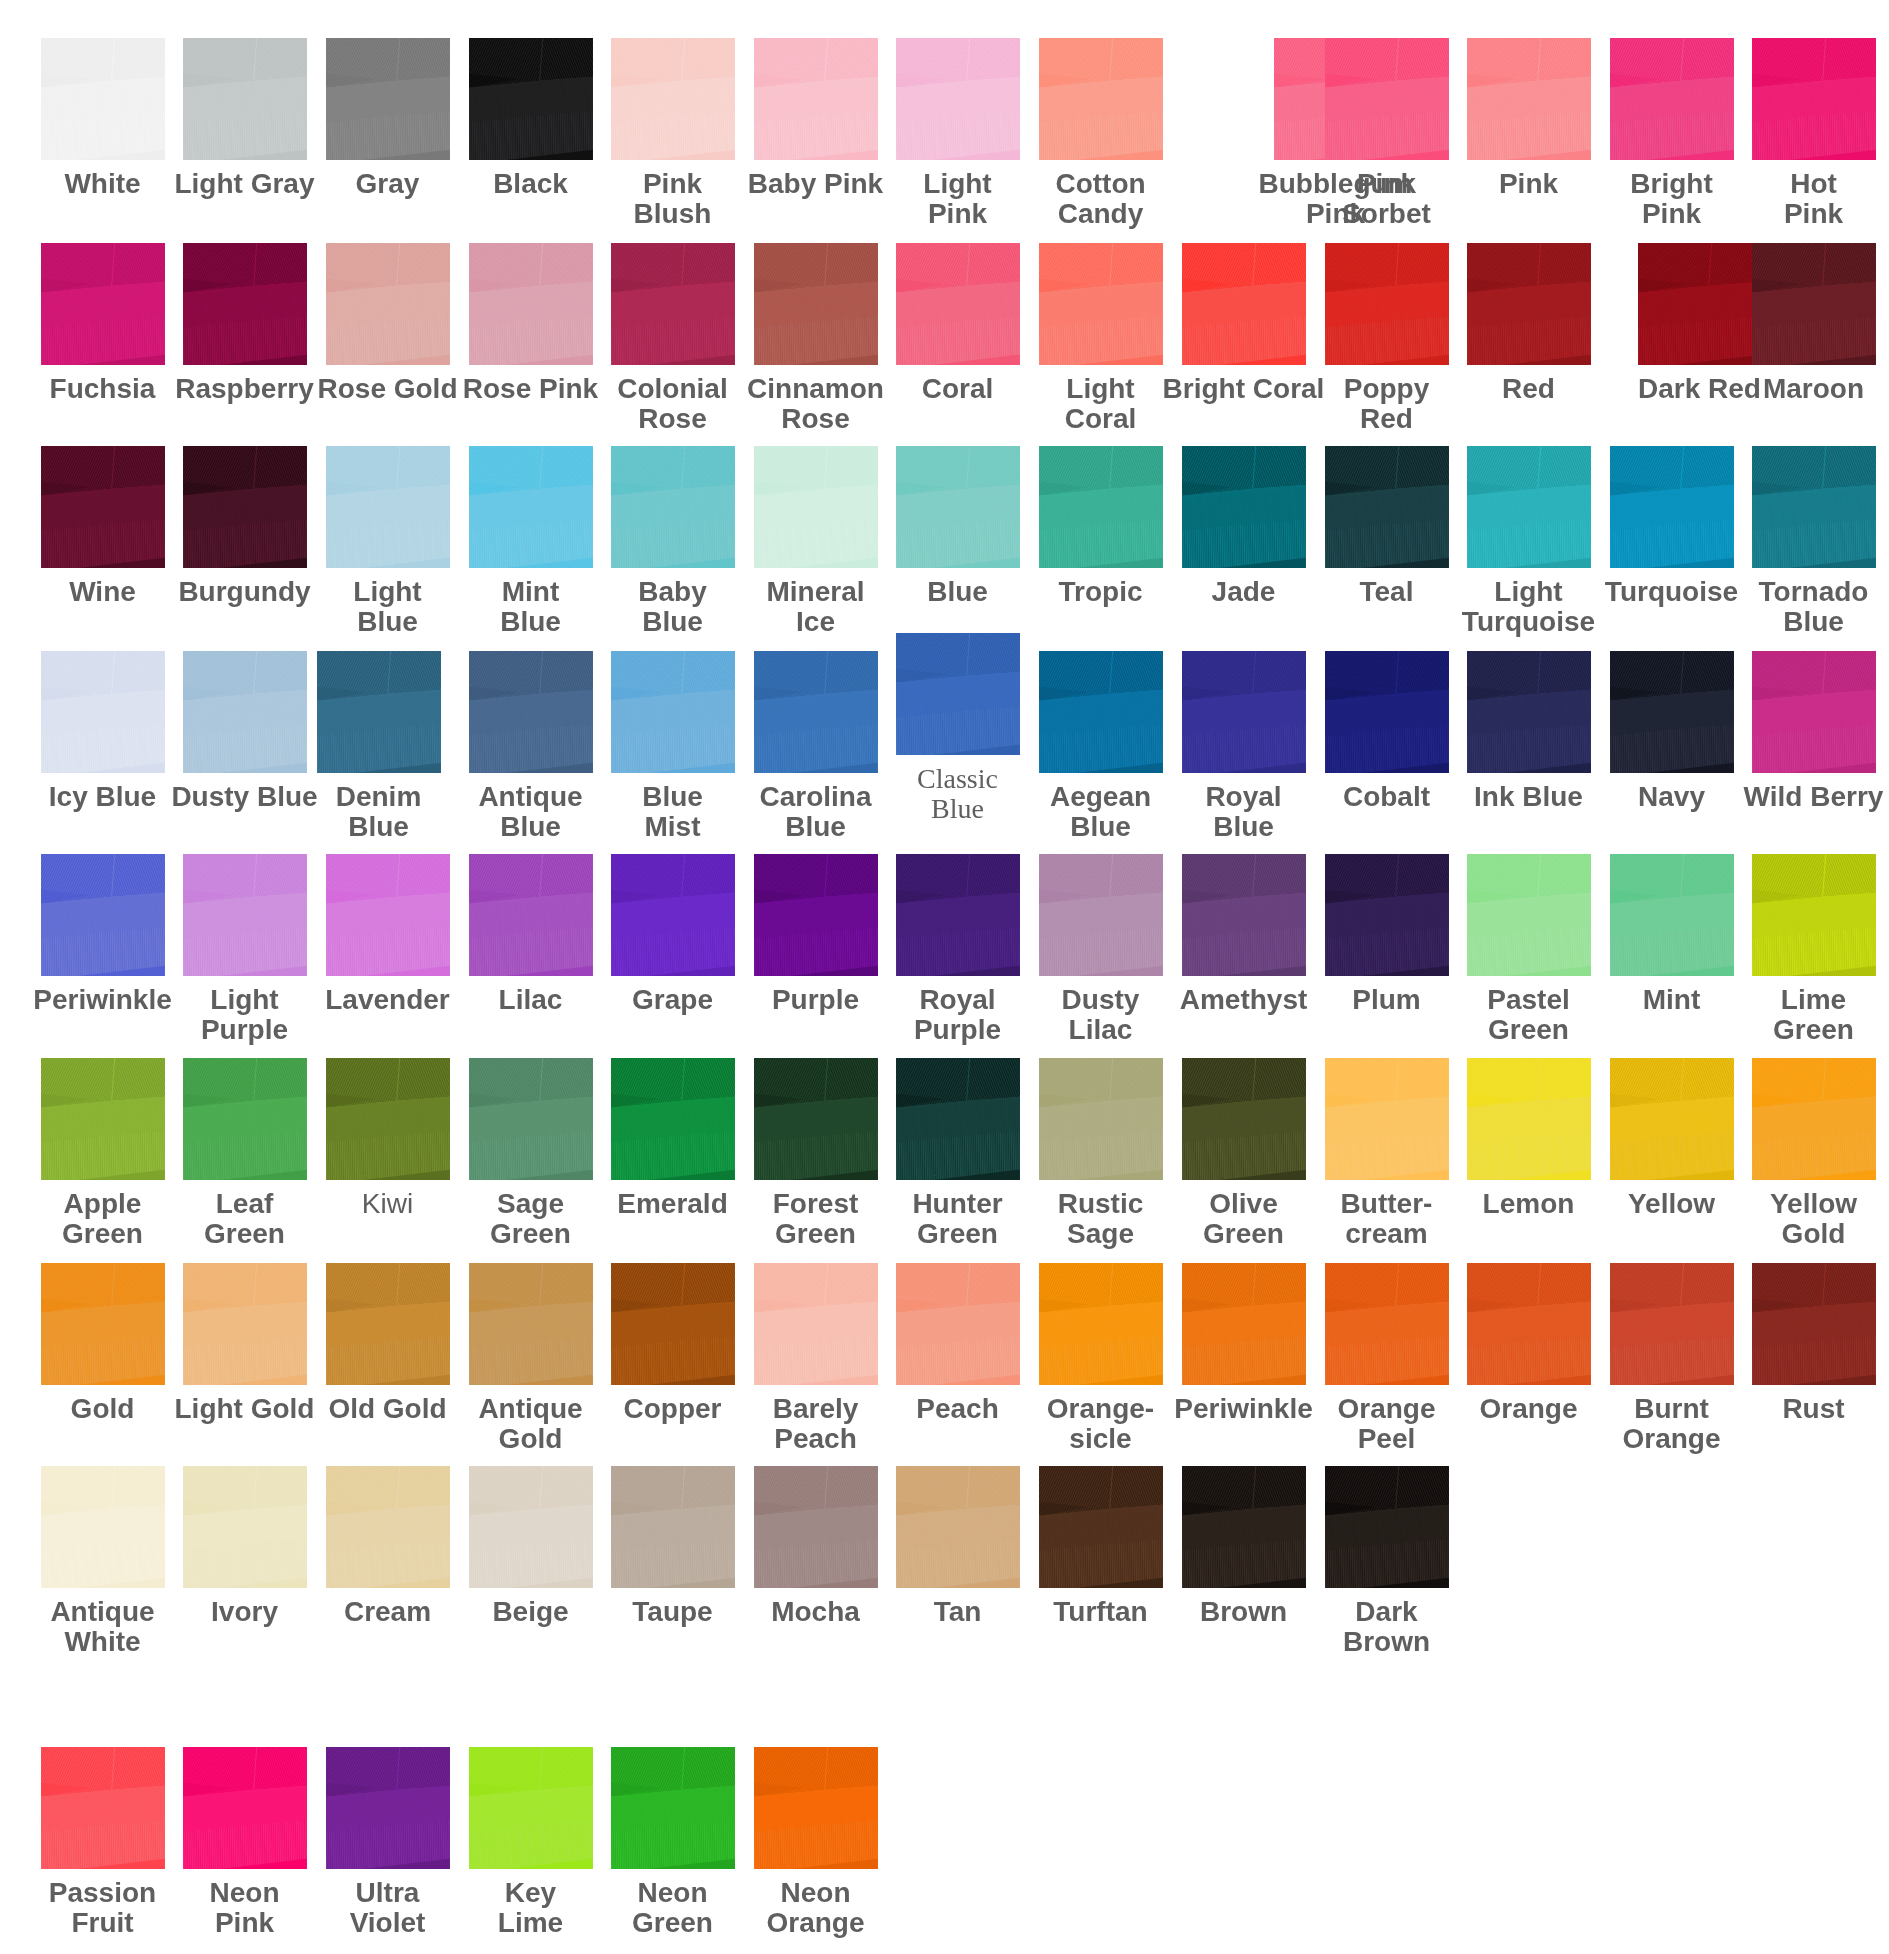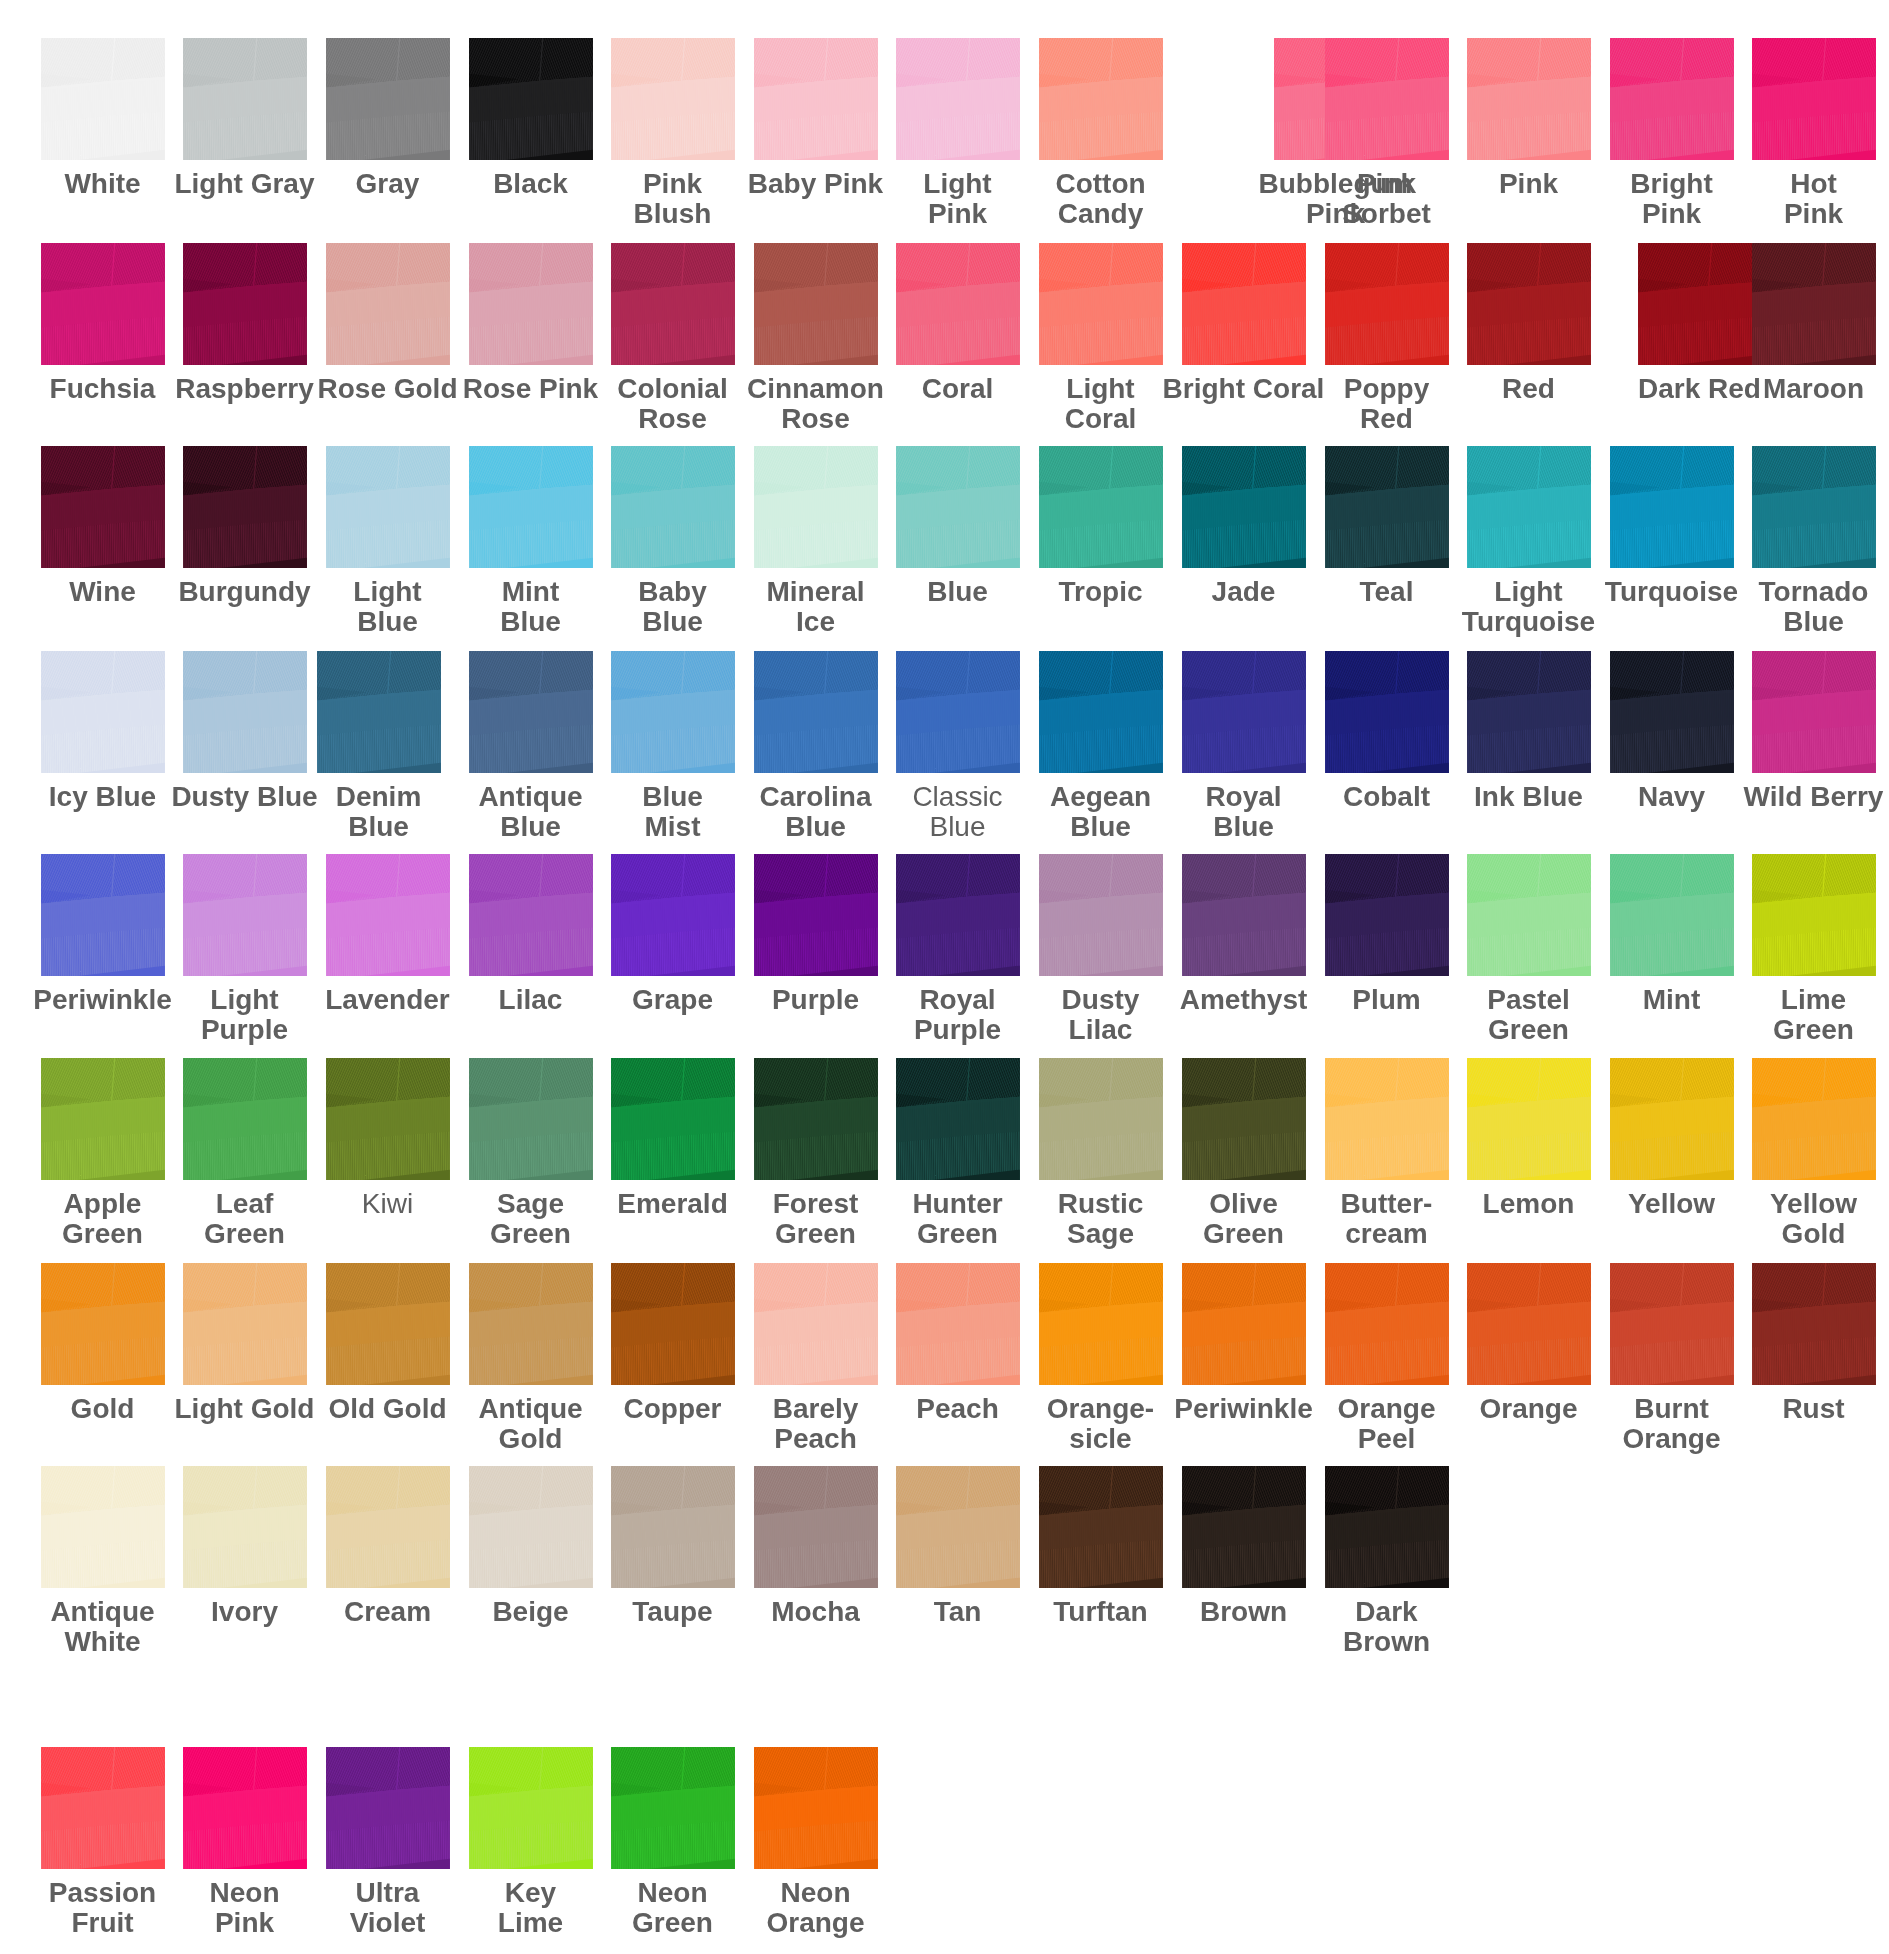--- a/index.html
+++ b/index.html
@@ -1437,21 +1437,21 @@
             <polygon points="0.00,61.20 86.64,52.50 152.00,47.70 152.00,150.00 0.00,150.00" fill="url(#p44V)"></polygon>
             <polygon points="45.60,150.00 152.00,137.25 152.00,150.00" fill="rgb(49,106,172)"></polygon>
             <polygon points="0.00,61.20 86.64,52.50 152.00,47.70 152.00,51.00 86.64,55.80 0.00,64.50" fill="rgb(67,126,194)" opacity="0.5"></polygon>
             <line x1="90.44" y1="0" x2="86.64" y2="52.50" stroke="rgb(67,126,194)" stroke-width="1.3" stroke-opacity="0.8"></line>
             <polygon points="0.00,103.95 86.64,95.25 152.00,90.45 152.00,47.70 86.64,52.50 0.00,61.20" fill="rgb(57,116,186)" opacity="0.85"></polygon>
           </svg>
         </div>
     <div class="label">Carolina
 Blue</div>
   </div>
-      <div class="cell" style="left: 896px; top: 651px;">
+      <div class="cell" style="left: 896px; top: 633px; font-family: Liberation Serif, serif;">
     <div class="sw">
           <svg viewBox="0 0 152 150">
             <defs>
               <pattern id="p45A" width="2.7" height="4" patternUnits="userSpaceOnUse" patternTransform="rotate(24)">
                 <rect width="2.7" height="4" fill="rgb(47,92,171)"></rect>
                 <rect width="1.35" height="4" fill="rgb(55,104,187)"></rect>
               </pattern>
               <pattern id="p45B" width="2.7" height="4" patternUnits="userSpaceOnUse" patternTransform="rotate(-21)">
                 <rect width="2.7" height="4" fill="rgb(47,92,171)"></rect>
                 <rect width="1.35" height="4" fill="rgb(55,104,187)"></rect>

